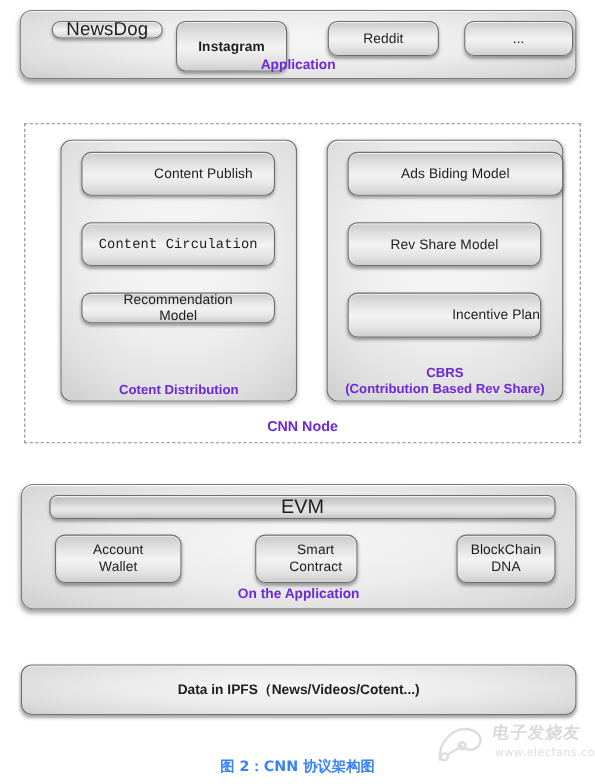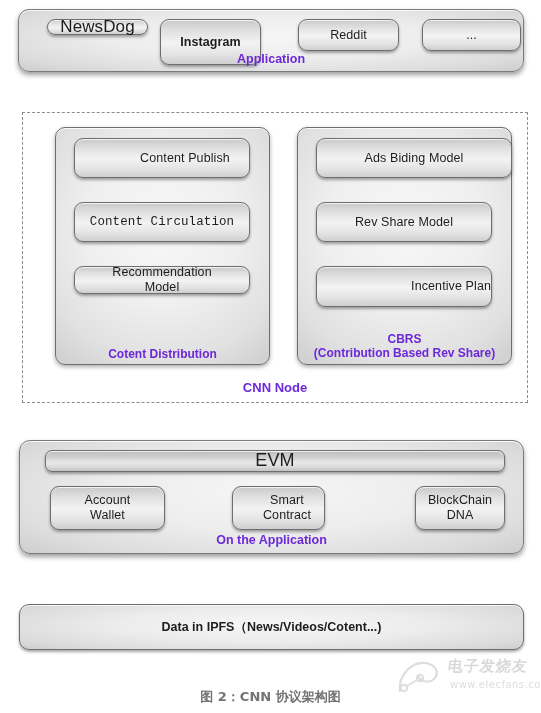--- a/index.html
+++ b/index.html
@@ -120,21 +120,21 @@
     background: radial-gradient(ellipse 70% 85% at 50% 45%, #f7f7f7 0%, #ececec 45%, #dadada 82%, #c9c9c9 100%);
   }
 
   
   #caption {
     position: absolute;
     left: 0; top: 688px; width: 541px;
     text-align: center;
     font-size: 13px;
     font-weight: bold;
-    color: #737373;
+    color: #3b82f6;
     font-family: "DejaVu Sans", sans-serif;
   }
 
   
   #watermark {
     position: absolute;
     left: 396px; top: 655px;
     width: 145px; height: 48px;
     opacity: 0.38;
     pointer-events: none;

